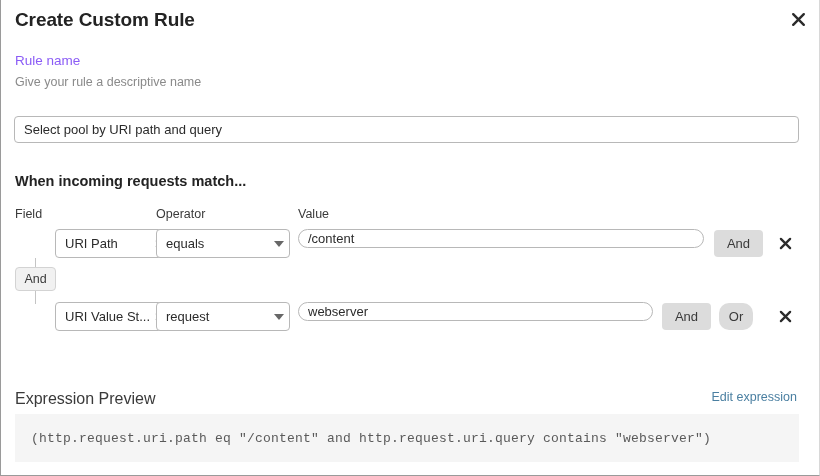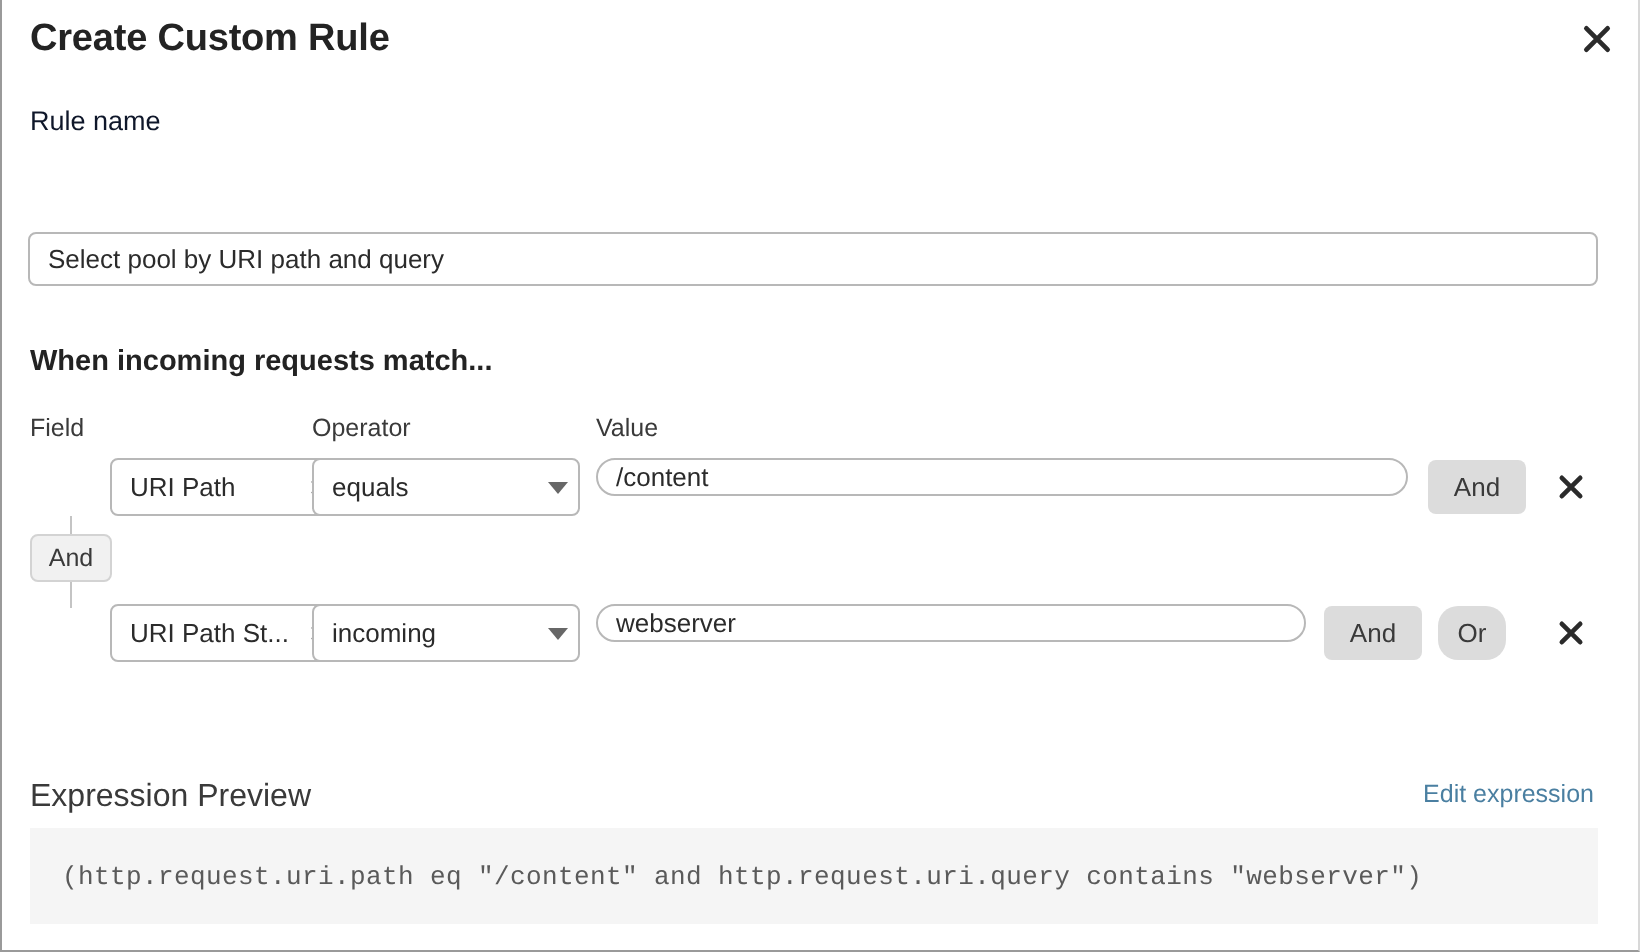--- a/index.html
+++ b/index.html
@@ -44,21 +44,21 @@
     justify-content: center;
     cursor: pointer;
     color: #2b2b2b;
   }
   .close-btn svg { display: block; }
 
   
   .field-label {
     position: absolute;
     font-size: 13.5px;
-    color: #0f172a;
+    color: #8b5cf6;
   }
   .field-help {
     position: absolute;
     font-size: 12.5px;
     color: #8a8a8a;
   }
   .rule-name-input {
     position: absolute;
     left: 13px;
     top: 116px;
@@ -279,20 +279,21 @@
 <div class="screen">
 
   <div class="modal-title">Create Custom Rule</div>
   <div class="close-btn">
     <svg width="15" height="15" viewBox="0 0 15 15" aria-hidden="true">
       <path d="M2.2 2.2 L12.8 12.8 M12.8 2.2 L2.2 12.8" stroke="#2b2b2b" stroke-width="2.4" stroke-linecap="round"></path>
     </svg>
   </div>
 
   <div class="field-label" style="left:14px; top:53px;">Rule name</div>
+  <div class="field-help" style="left:14px; top:75px;">Give your rule a descriptive name</div>
   <input class="rule-name-input" type="text" value="Select pool by URI path and query" style="">
 
   <div class="section-heading">When incoming requests match...</div>
 
   <div class="col-head c-field">Field</div>
   <div class="col-head c-operator">Operator</div>
   <div class="col-head c-value">Value</div>
 
   <div class="cond-row row1">
     <div class="sel sel-field">
@@ -317,28 +318,28 @@
     </div>
   </div>
 
   <div class="connector">
     <div class="vline"></div>
     <div class="and-chip">And</div>
   </div>
 
   <div class="cond-row row2">
     <div class="sel sel-field">
-      <span class="sel-text">URI Path St...</span>
+      <span class="sel-text">URI Value St...</span>
       <span class="clear-x">✕</span>
       <span class="caret">
           <i></i>
         </span>
     </div>
     <div class="sel sel-op">
-      <span class="sel-text">incoming</span>
+      <span class="sel-text">request</span>
       <span class="caret">
           <i></i>
         </span>
     </div>
     <input class="val-input val-row2" type="text" value="webserver" style="">
     <div class="logic-btn and-row2">And</div>
     <div class="logic-btn or-row2">Or</div>
     <div class="del-btn">
       <svg width="13" height="13" viewBox="0 0 13 13" aria-hidden="true">
         <path d="M1.9 1.9 L11.1 11.1 M11.1 1.9 L1.9 11.1" stroke="#2b2b2b" stroke-width="2.3" stroke-linecap="round"></path>

